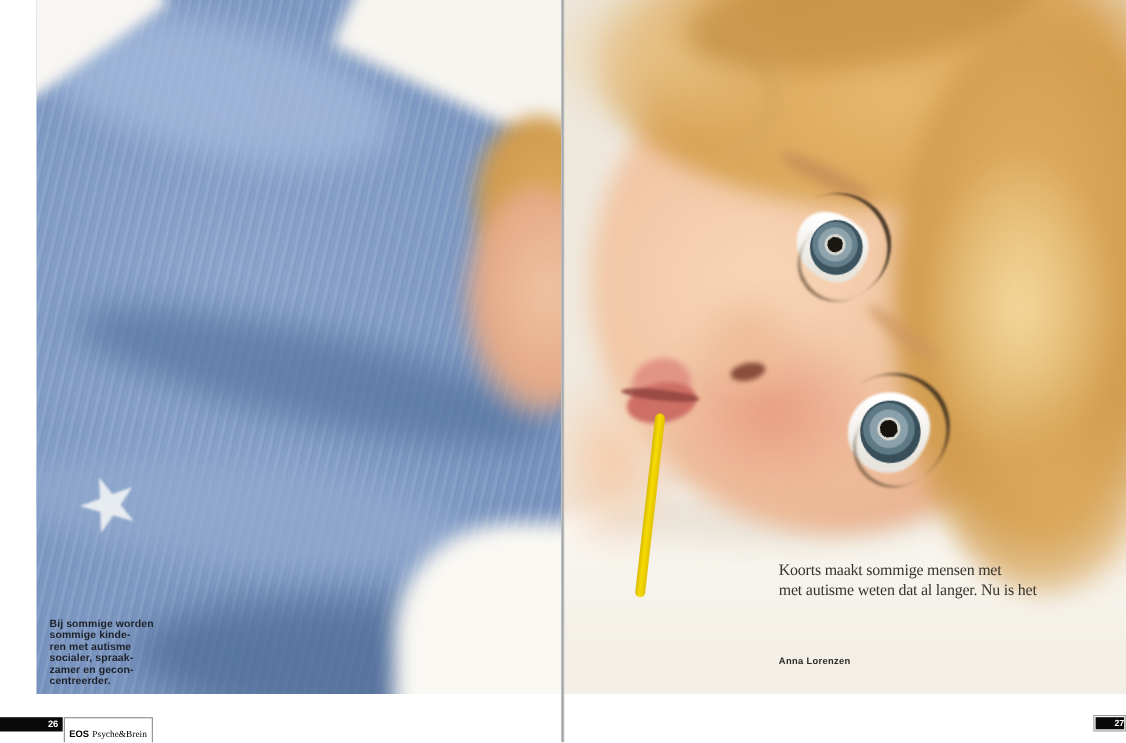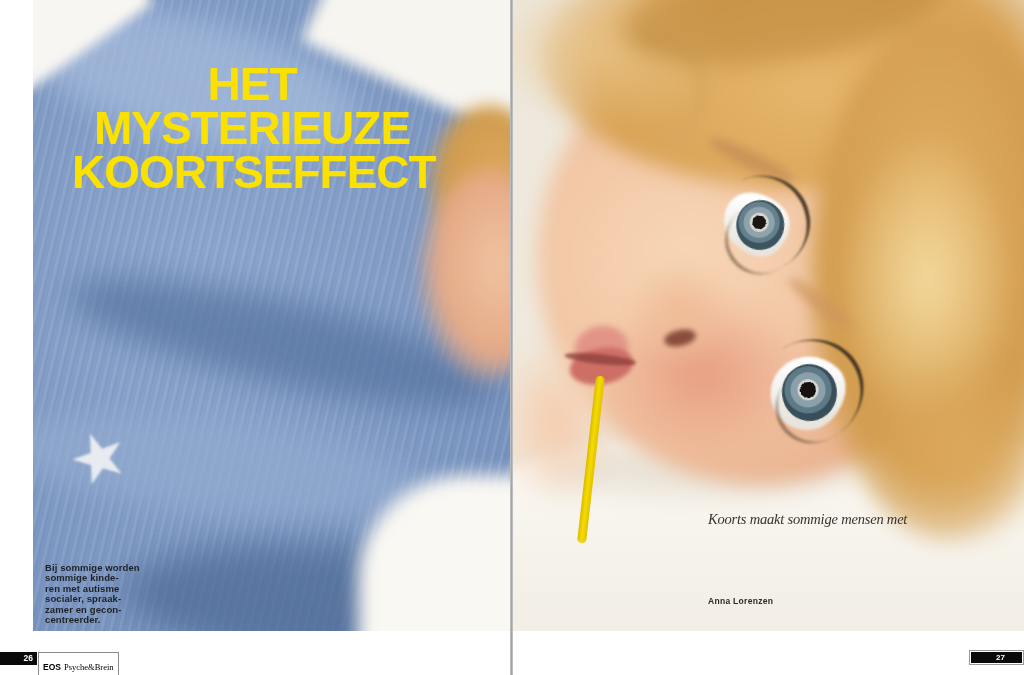--- a/index.html
+++ b/index.html
@@ -96,33 +96,33 @@
   .headline{position:absolute;left:72px;top:62px;width:360px;z-index:30;text-align:center;
     color:#FBE100;font-weight:bold;font-size:46px;line-height:44px;letter-spacing:-1px;}
   .headline span{display:block;}
 
   .photo-caption{position:absolute;left:45px;top:563px;z-index:30;color:#1D2126;
     font-size:9.5px;line-height:10.4px;font-weight:600;letter-spacing:.1px;}
   .photo-caption span{display:block;}
 
   .intro{position:absolute;left:708px;top:511px;z-index:30;color:#37332E;
     font-family:"Liberation Serif",serif;font-size:14.5px;line-height:17.6px;letter-spacing:-.2px;}
-  .intro div{white-space:nowrap;font-style:italic;}
+  .intro div{white-space:nowrap;}
   .byline{position:absolute;left:708px;top:596px;z-index:30;color:#2C2A27;
     font-size:8.5px;font-weight:bold;letter-spacing:.3px;}
 
   
   .footer-left{position:absolute;left:0;bottom:10px;height:13px;display:flex;align-items:stretch;z-index:30;font-size:8.5px;}
-  .pageno-left{background:#0A0A0A;color:#fff;width:33px;text-align:right;padding-right:4px;line-height:13px;font-weight:bold;}
+  .pageno-left{background:#0A0A0A;color:#fff;width:33px;text-align:right;padding-right:4px;line-height:13px;font-weight:bold;padding-left:20px;}
   .mag-box{border:1px solid #8A8A8A;background:#fff;margin-left:1px;padding:14px 4px;display:flex;align-items:center;gap:3px;line-height:11px;}
   .mag-brand{font-weight:bold;}
   .mag-title{font-family:"Liberation Serif",serif;}
   .footer-right{position:absolute;right:0;bottom:10px;z-index:30;border:1px solid #9A9A9A;background:#fff;padding:1px;}
-  .pageno-right{display:block;background:#0A0A0A;color:#fff;min-width:26px;text-align:left;
-    line-height:11px;font-size:8px;font-weight:bold;padding-left:25px;}
+  .pageno-right{display:block;background:#0A0A0A;color:#fff;min-width:26px;text-align:right;
+    line-height:11px;font-size:8px;font-weight:bold;}
 </style>
 </head>
 <body>
 
 <div class="spread">
 
   <div class="photo-left">
     <div class="fabric-base"></div>
     <div class="fabric-ribs"></div>
     <div class="blob fold-hi1"></div>
@@ -169,37 +169,33 @@
     <div class="lips">
       <div class="lip-top"></div>
       <div class="lip-red"></div>
       <div class="lip-seam"></div>
     </div>
     <div class="thermometer"></div>
   </div>
 
   <div class="gutter"></div>
 
-  <div class="headline">
-    <span>HET</span>
-    <span>MYSTERIEUZE</span>
-    <span>KOORTSEFFECT</span>
-  </div>
 
   <div class="photo-caption">
     <span>Bij sommige worden</span>
     <span>sommige kinde-</span>
     <span>ren met autisme</span>
     <span>socialer, spraak-</span>
     <span>zamer en gecon-</span>
     <span>centreerder.</span>
   </div>
 
   <div class="intro">
     <div>Koorts maakt sommige mensen met</div>
+    <div>met autisme weten dat al langer. Nu is het</div>
   </div>
   <div class="byline">Anna Lorenzen</div>
 
   <div class="footer-left">
     <span class="pageno-left">26</span>
     <span class="mag-box">
       <span class="mag-brand">EOS</span>
       <span class="mag-title">Psyche&amp;Brein</span>
     </span>
   </div>

